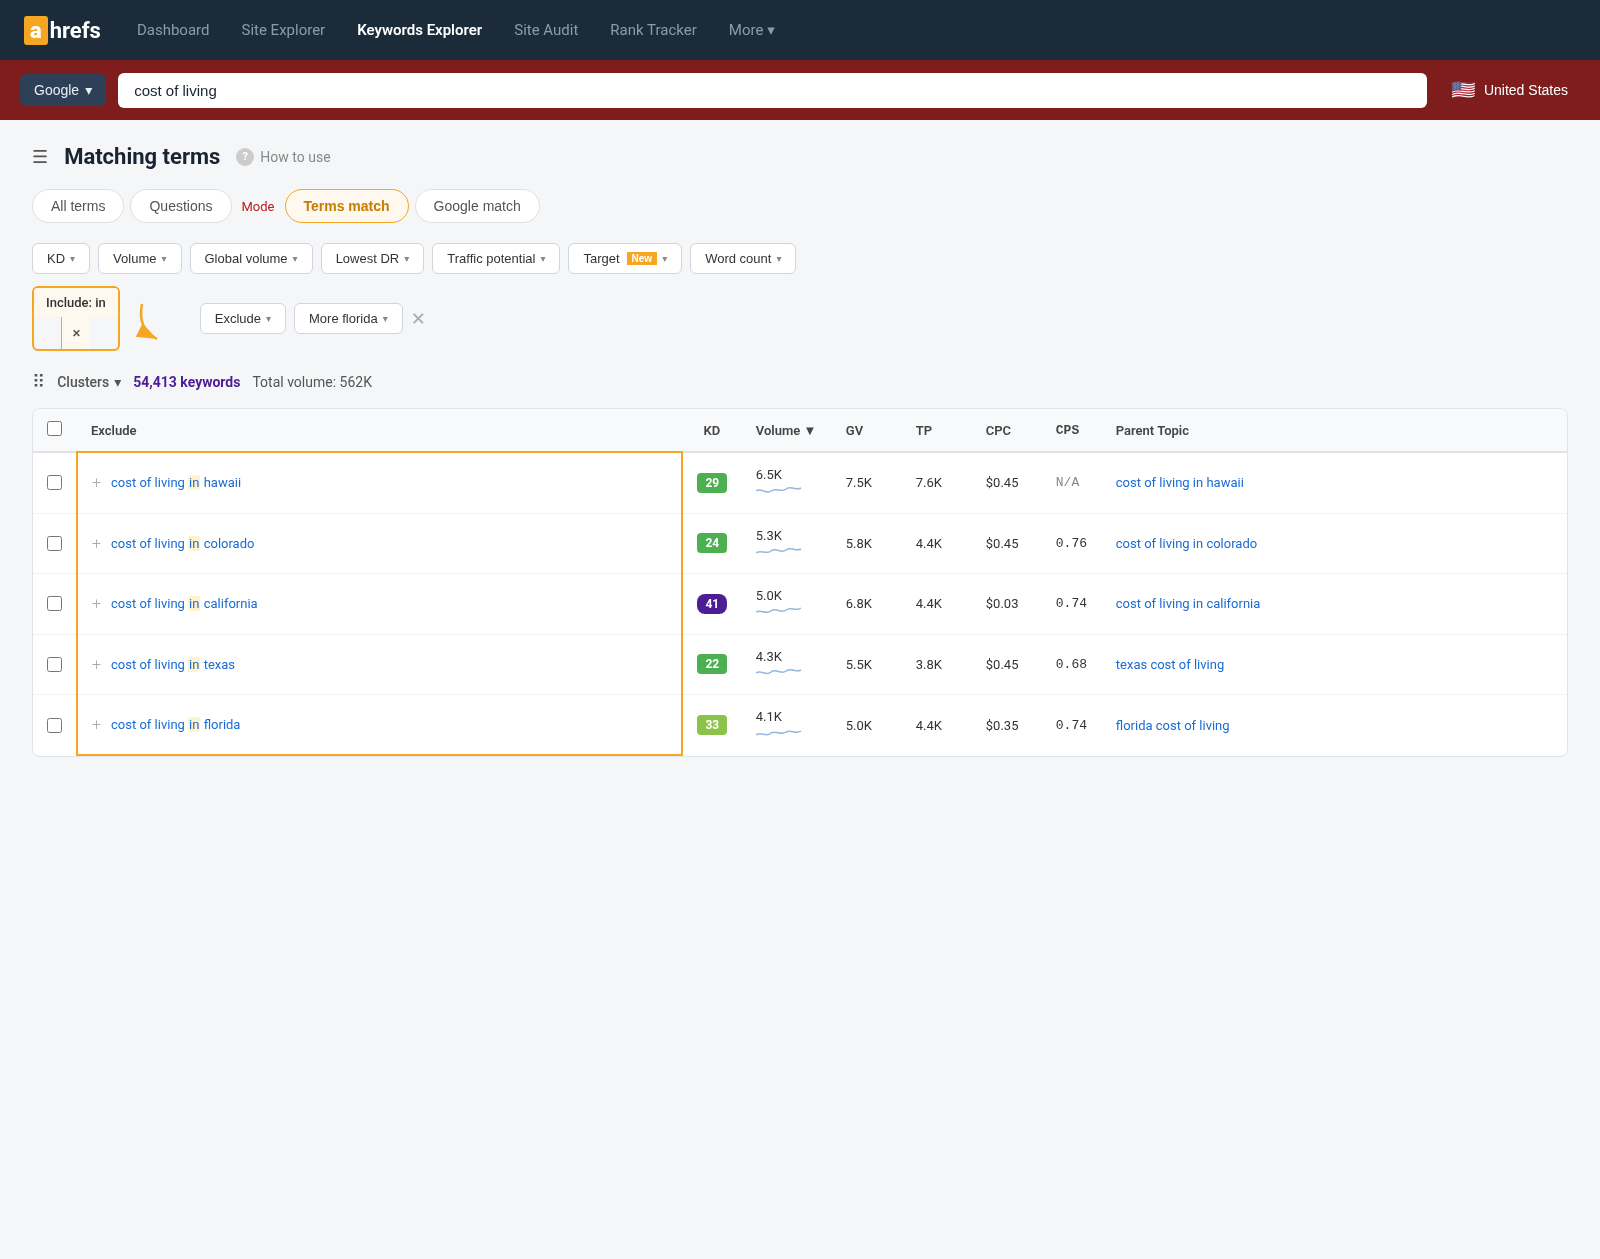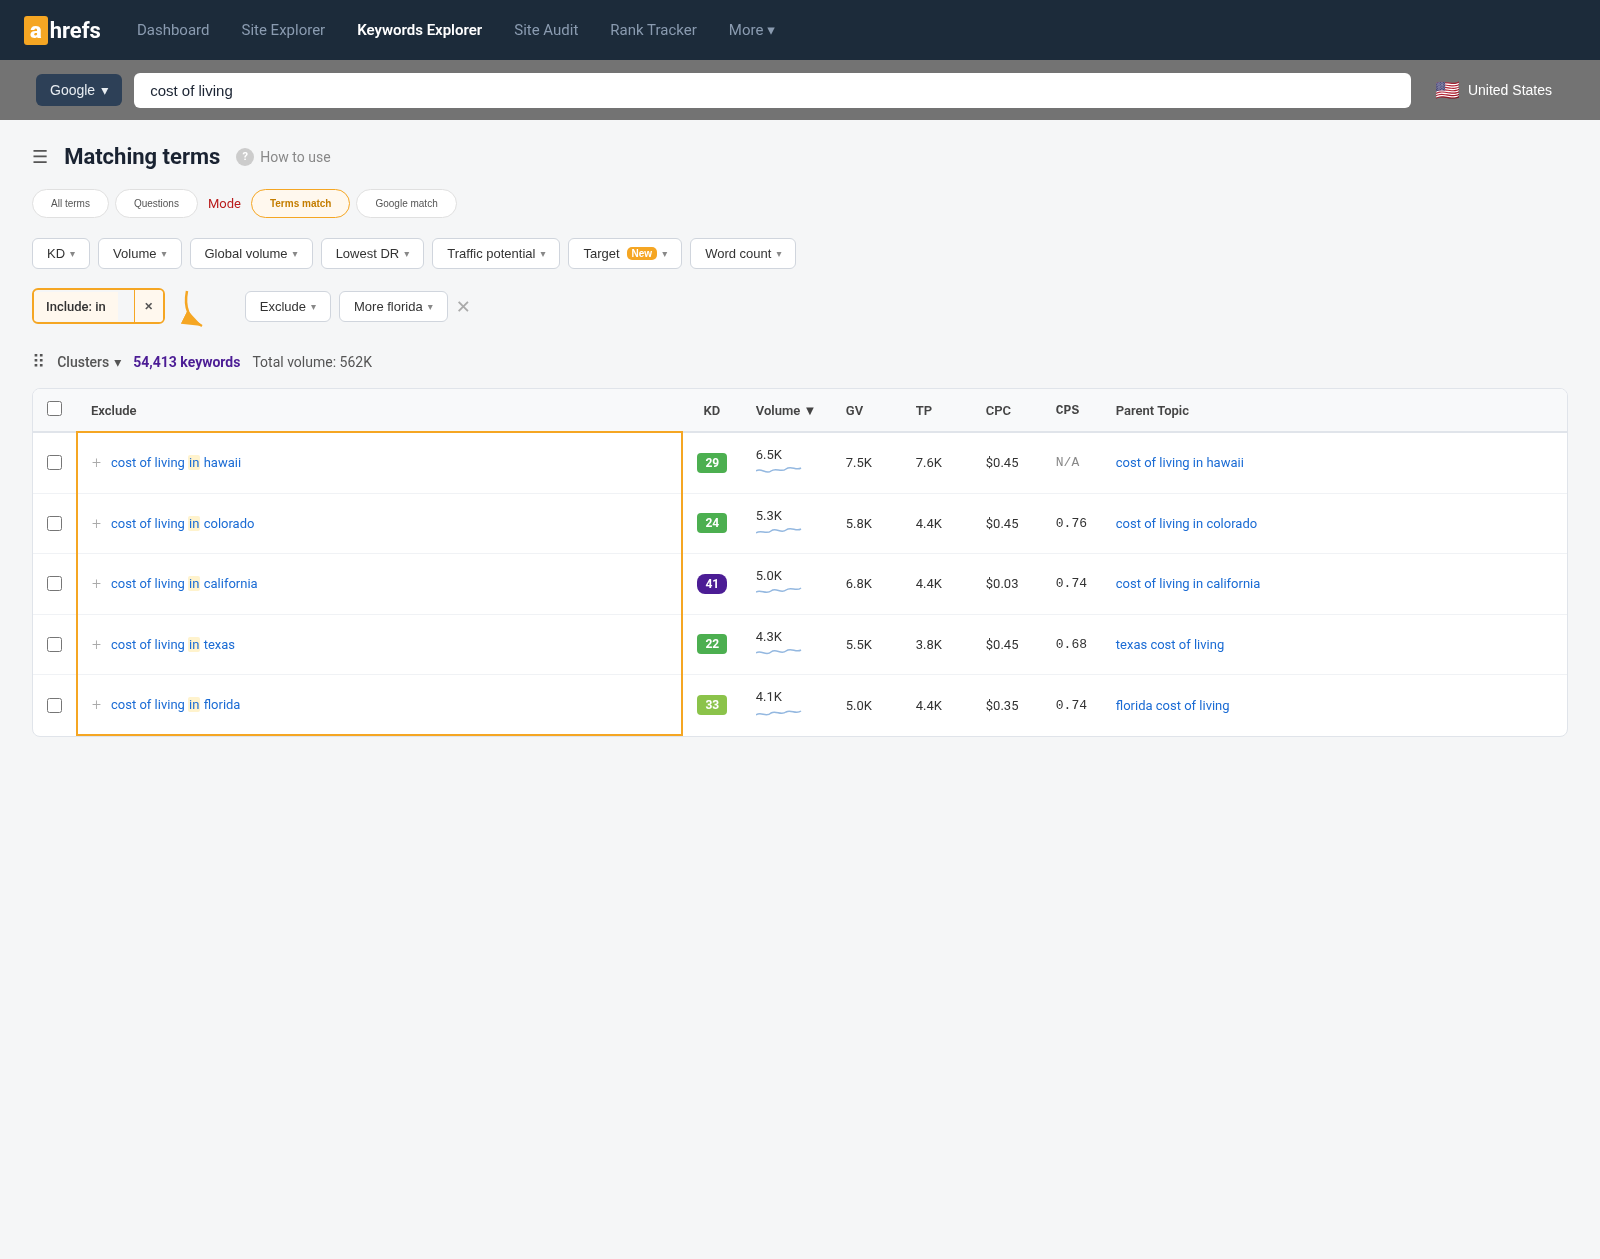--- a/index.html
+++ b/index.html
@@ -25,24 +25,24 @@
     .nav-link {
       color: #8a9bb0; font-size: 15px; padding: 4px 12px; text-decoration: none; cursor: pointer;
     }
     .nav-link.active { color: white; font-weight: 600; }
     .nav-more {
       color: #8a9bb0; font-size: 15px; padding: 4px 12px; cursor: pointer; display: flex; align-items: center; gap: 4px;
     }
 
     
     .search-bar {
-      background: #737373;
+      background: #7f1d1d;
       display: flex;
       align-items: center;
-      padding: 10px 36px;
+      padding: 10px 20px;
       gap: 12px;
     }
     .google-btn {
       background: #2d4057; border: none; color: #e8edf2; padding: 8px 14px;
       border-radius: 6px; cursor: pointer; font-size: 14px; display: flex; align-items: center; gap: 6px;
     }
     .search-input {
       flex: 1; background: white; border: none; border-radius: 6px;
       padding: 9px 16px; font-size: 15px; color: #1a2332; outline: none;
     }
@@ -67,48 +67,48 @@
       width: 18px; height: 18px; border-radius: 50%; background: #ccc; color: white;
       display: flex; align-items: center; justify-content: center; font-size: 11px; font-weight: 700;
     }
 
     
     .tabs-row {
       display: flex; align-items: center; gap: 6px; margin-bottom: 20px;
     }
     .tab-btn {
       padding: 8px 18px; border-radius: 20px; border: 1.5px solid #e0e0e0;
-      background: white; font-size: 10px; color: #555; cursor: pointer; font-weight: 500;
+      background: white; font-size: 14px; color: #555; cursor: pointer; font-weight: 500;
     }
     .tab-btn.active-orange {
       background: #fff8ee; border-color: #f5a623; color: #c47d00; font-weight: 600;
     }
     .tab-separator { color: #b91c1c; font-size: 13px; padding: 0 4px; }
 
     
     .filters-row {
       display: flex; align-items: center; gap: 8px; margin-bottom: 12px; flex-wrap: wrap;
     }
     .filter-btn {
       padding: 7px 14px; border-radius: 6px; border: 1.5px solid #d0d5dd;
       background: white; font-size: 13px; color: #333; cursor: pointer; display: flex; align-items: center; gap: 5px;
     }
     .filter-btn .chevron { font-size: 10px; color: #888; }
     .new-badge {
       background: #f5a623; color: white; font-size: 10px; font-weight: 700;
-      padding: 1px 5px; border-radius: 5px; margin-left: 2px;
+      padding: 1px 5px; border-radius: 0; margin-left: 2px;
     }
 
     
     .include-filter-row {
       display: flex; align-items: center; gap: 8px; margin-bottom: 20px;
     }
     .include-tag {
-      display: flex; align-items: center; gap: 16px;
-      border: 2px solid #f5a623; border-radius: 6px; overflow: hidden;
+      display: flex; align-items: center; gap: 0;
+      border: 2px solid #f5a623; border-radius: 6px; overflow: hidden; flex-direction: column;
     }
     .include-label {
       background: #fff8ee; padding: 7px 12px; font-size: 13px; color: #333; font-weight: 500;
     }
     .include-x {
       background: #fff8ee; padding: 7px 10px; font-size: 15px; color: #555; cursor: pointer; font-weight: 600;
       border-left: 1px solid #f5a623;
     }
 
     

